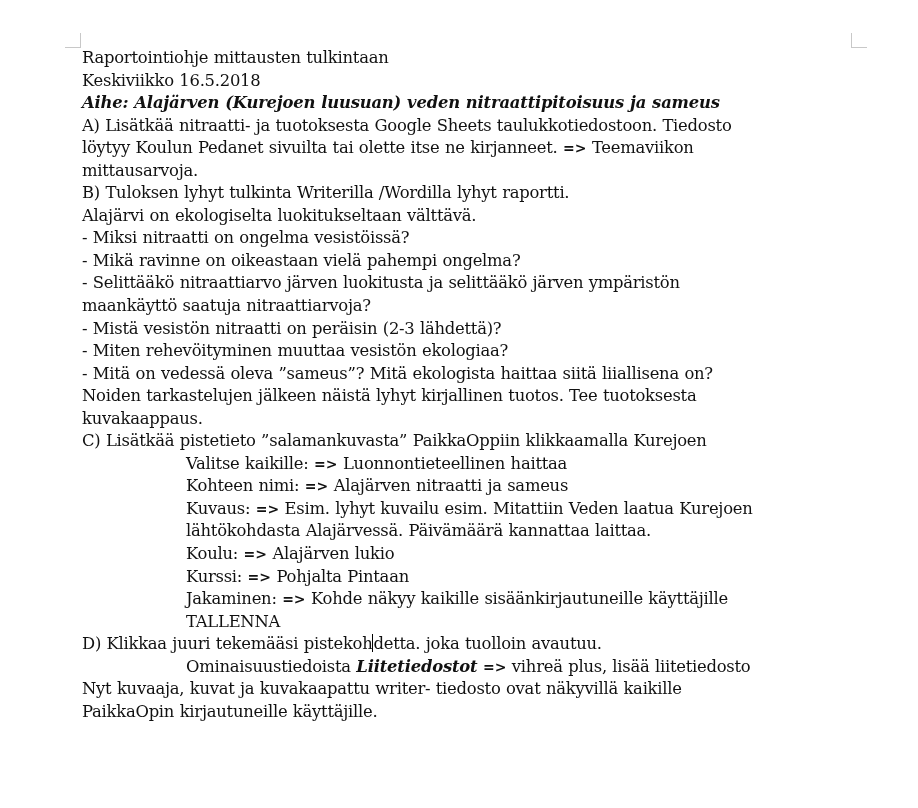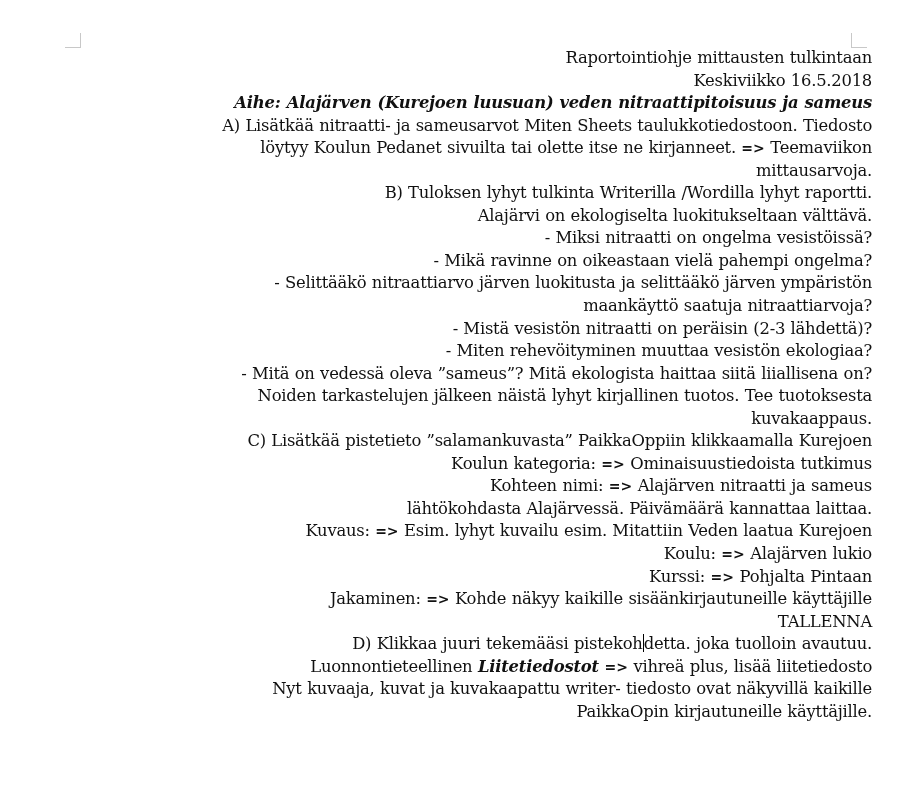--- a/index.html
+++ b/index.html
@@ -38,21 +38,20 @@
     position: absolute;
     left: 82px;
     top: 47px;
     width: 790px;
     font-family: "DejaVu Serif", serif;
     font-size: 16.4px;
     line-height: 22.55px;
     color: #111111;
     letter-spacing: -0.25px;
     word-spacing: 0.5px;
-    text-align: right;
   }
   .line {
     display: block;
     white-space: nowrap;
     height: 22.55px;
   }
   .indent {
     padding-left: 104px;
   }
   .bold { font-weight: bold; letter-spacing: -0.2px; font-style: italic; }
@@ -75,45 +74,45 @@
 
 <div class="page">
   <div class="corner corner-tl"></div>
   <div class="corner corner-tr"></div>
 
   <div class="doc">
     <span class="line">Raportointiohje mittausten tulkintaan</span>
     <span class="line">Keskiviikko 16.5.2018</span>
     <span class="line bold">Aihe: Alajärven (Kurejoen luusuan) veden nitraattipitoisuus ja sameus</span>
 
-    <span class="line">A) Lisätkää nitraatti- ja sameusarvot Miten Sheets taulukkotiedostoon. Tiedosto</span>
+    <span class="line">A) Lisätkää nitraatti- ja tuotoksesta Google Sheets taulukkotiedostoon. Tiedosto</span>
     <span class="line"><span>löytyy Koulun Pedanet sivuilta tai olette itse ne kirjanneet. </span><span class="arrow">=&gt;</span><span> Teemaviikon</span></span>
     <span class="line">mittausarvoja.</span>
 
     <span class="line">B) Tuloksen lyhyt tulkinta Writerilla /Wordilla lyhyt raportti.</span>
     <span class="line">Alajärvi on ekologiselta luokitukseltaan välttävä.</span>
     <span class="line">- Miksi nitraatti on ongelma vesistöissä?</span>
     <span class="line">- Mikä ravinne on oikeastaan vielä pahempi ongelma?</span>
     <span class="line">- Selittääkö nitraattiarvo järven luokitusta ja selittääkö järven ympäristön</span>
     <span class="line">maankäyttö saatuja nitraattiarvoja?</span>
     <span class="line">- Mistä vesistön nitraatti on peräisin (2-3 lähdettä)?</span>
     <span class="line">- Miten rehevöityminen muuttaa vesistön ekologiaa?</span>
     <span class="line">- Mitä on vedessä oleva ”sameus”? Mitä ekologista haittaa siitä liiallisena on?</span>
     <span class="line">Noiden tarkastelujen jälkeen näistä lyhyt kirjallinen tuotos. Tee tuotoksesta</span>
     <span class="line">kuvakaappaus.</span>
 
     <span class="line">C) Lisätkää pistetieto ”salamankuvasta” PaikkaOppiin klikkaamalla Kurejoen</span>
 
-    <span class="line indent"><span>Koulun kategoria: </span><span class="arrow">=&gt;</span><span> Ominaisuustiedoista tutkimus</span></span>
+    <span class="line indent"><span>Valitse kaikille: </span><span class="arrow">=&gt;</span><span> Luonnontieteellinen haittaa</span></span>
     <span class="line indent"><span>Kohteen nimi: </span><span class="arrow">=&gt;</span><span> Alajärven nitraatti ja sameus</span></span>
+    <span class="line indent"><span>Kuvaus: </span><span class="arrow">=&gt;</span><span> Esim. lyhyt kuvailu esim. Mitattiin Veden laatua Kurejoen</span></span>
     <span class="line indent">lähtökohdasta Alajärvessä. Päivämäärä kannattaa laittaa.</span>
-    <span class="line indent"><span>Kuvaus: </span><span class="arrow">=&gt;</span><span> Esim. lyhyt kuvailu esim. Mitattiin Veden laatua Kurejoen</span></span>
     <span class="line indent"><span>Koulu: </span><span class="arrow">=&gt;</span><span> Alajärven lukio</span></span>
     <span class="line indent"><span>Kurssi: </span><span class="arrow">=&gt;</span><span> Pohjalta Pintaan</span></span>
     <span class="line indent"><span>Jakaminen: </span><span class="arrow">=&gt;</span><span> Kohde näkyy kaikille sisäänkirjautuneille käyttäjille</span></span>
     <span class="line indent">TALLENNA</span>
 
     <span class="line"><span>D) Klikkaa juuri tekemääsi pistekoh</span><span class="cursor"></span><span>detta. joka tuolloin avautuu.</span></span>
-    <span class="line indent"><span>Luonnontieteellinen </span><span class="bold">Liitetiedostot</span><span> </span><span class="arrow">=&gt;</span><span> vihreä plus, lisää liitetiedosto</span></span>
+    <span class="line indent"><span>Ominaisuustiedoista </span><span class="bold">Liitetiedostot</span><span> </span><span class="arrow">=&gt;</span><span> vihreä plus, lisää liitetiedosto</span></span>
     <span class="line">Nyt kuvaaja, kuvat ja kuvakaapattu writer- tiedosto ovat näkyvillä kaikille</span>
     <span class="line">PaikkaOpin kirjautuneille käyttäjille.</span>
   </div>
 </div>
 
 </body></html>

